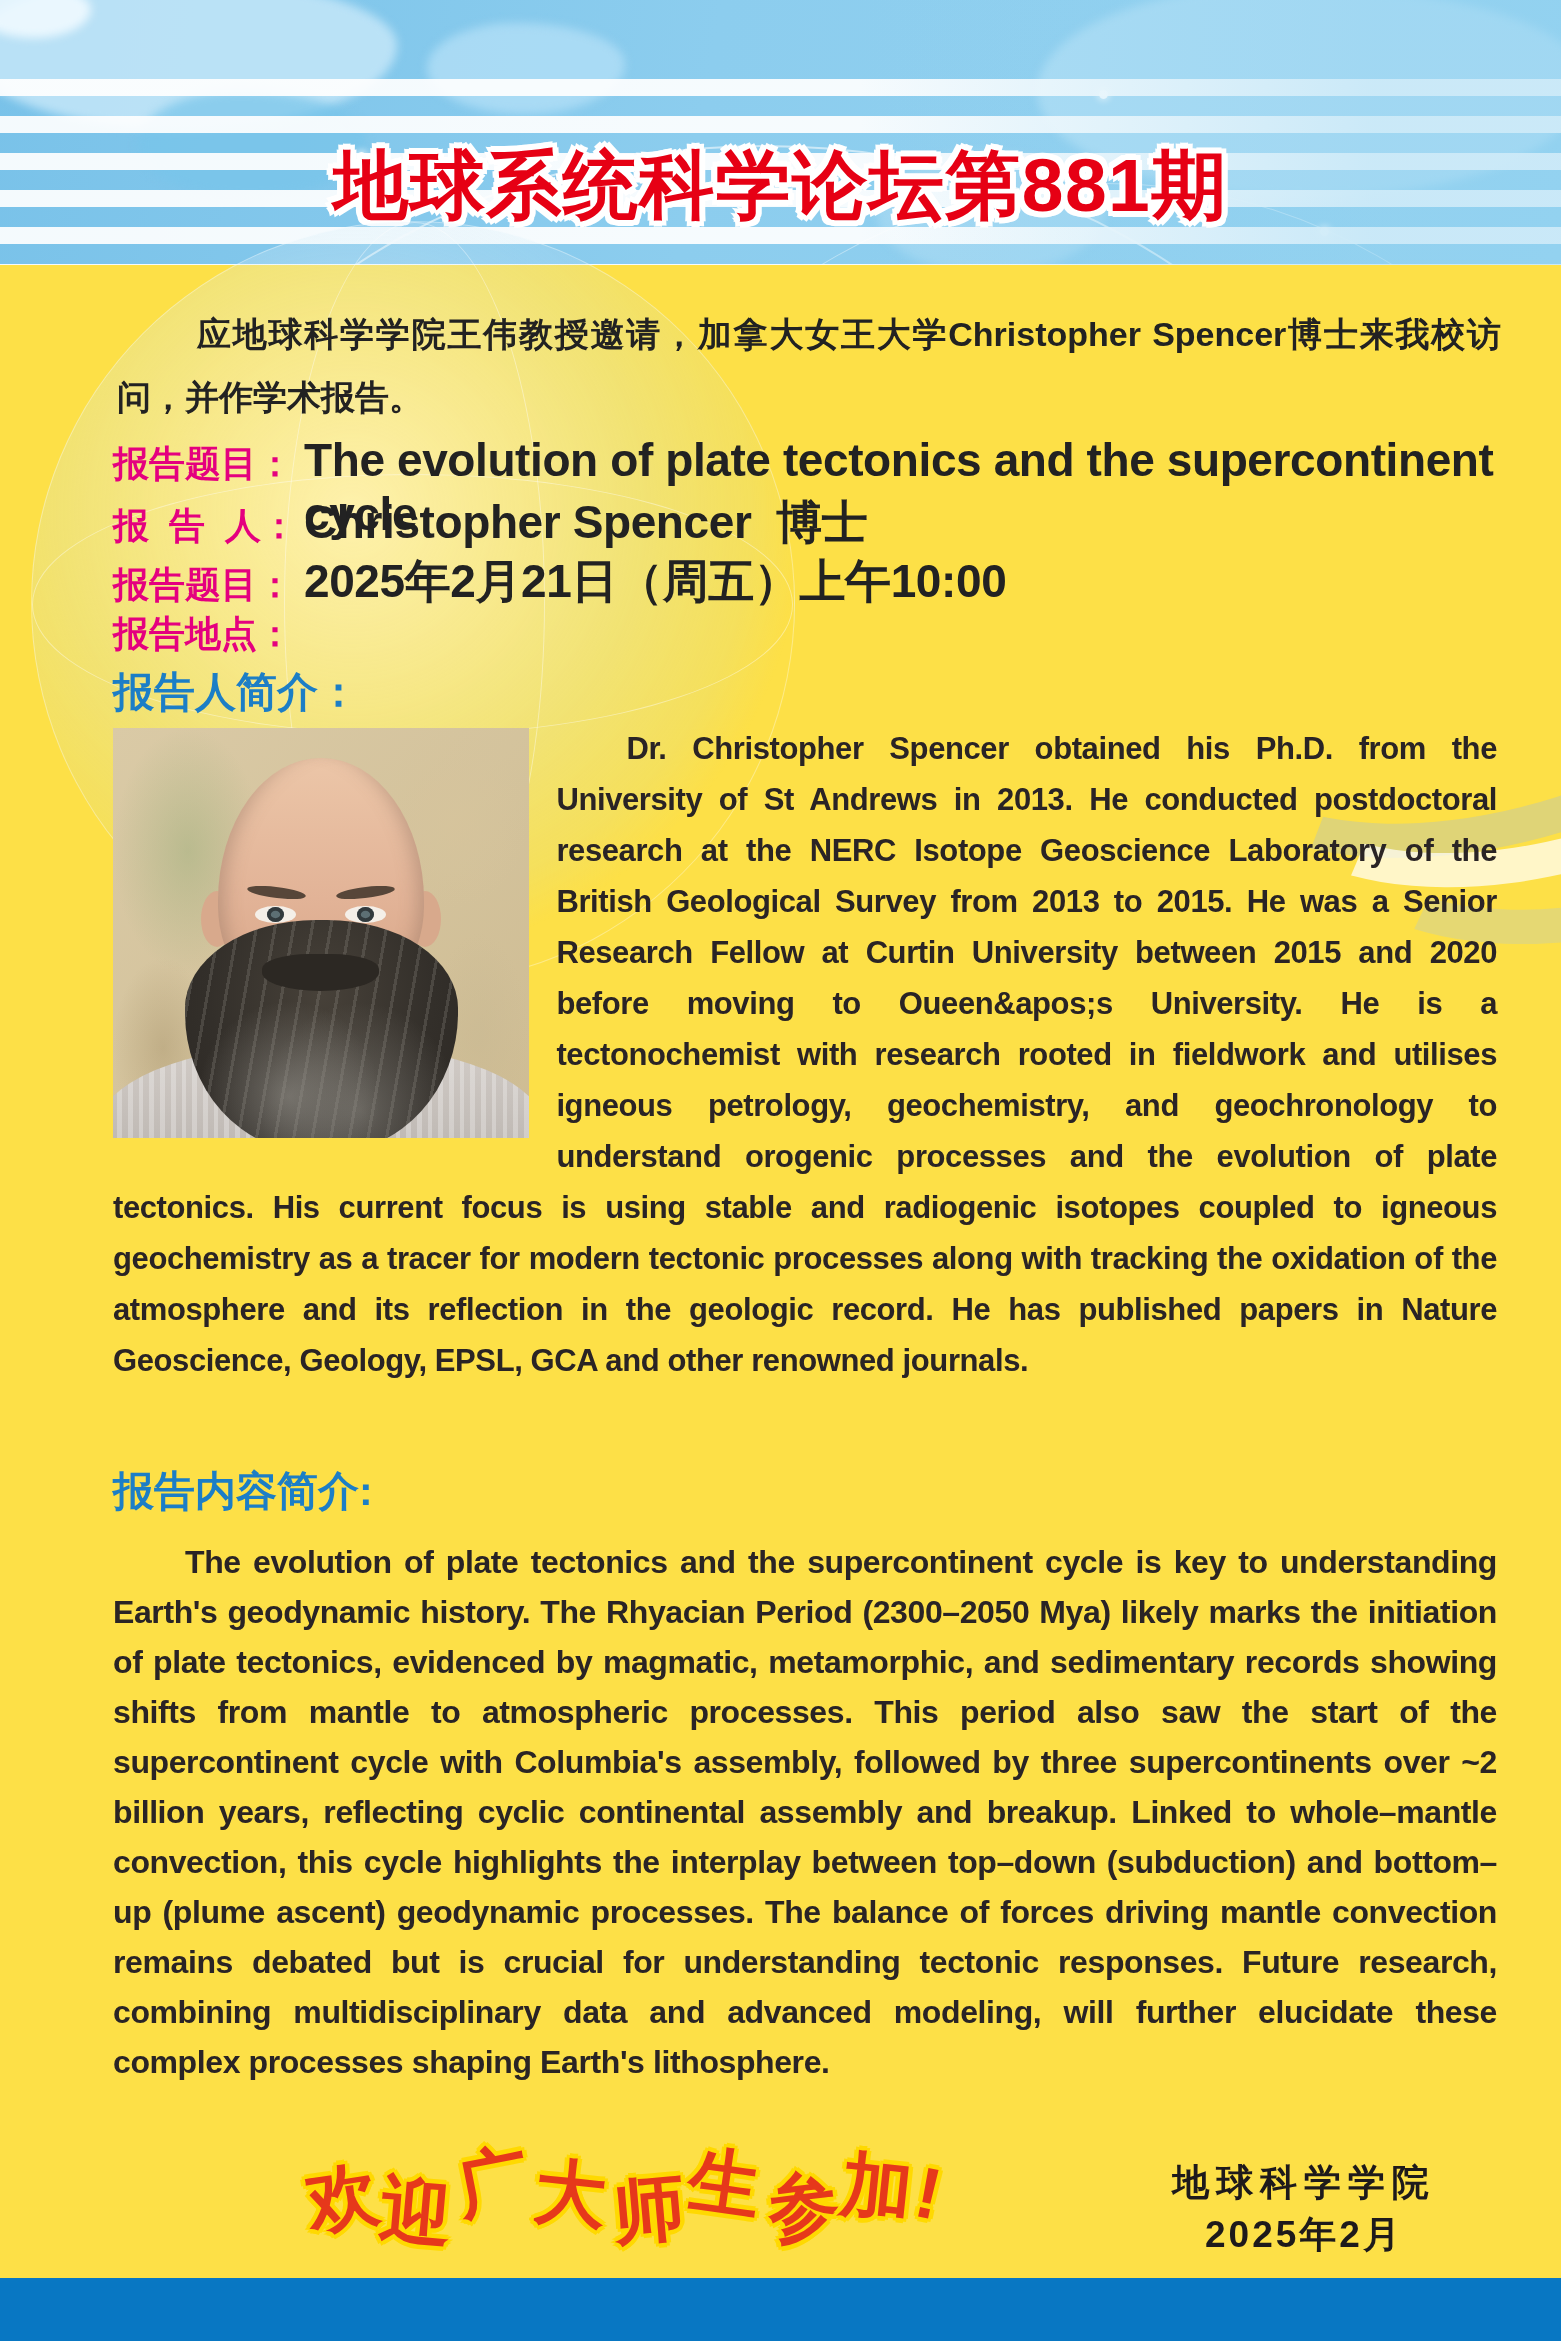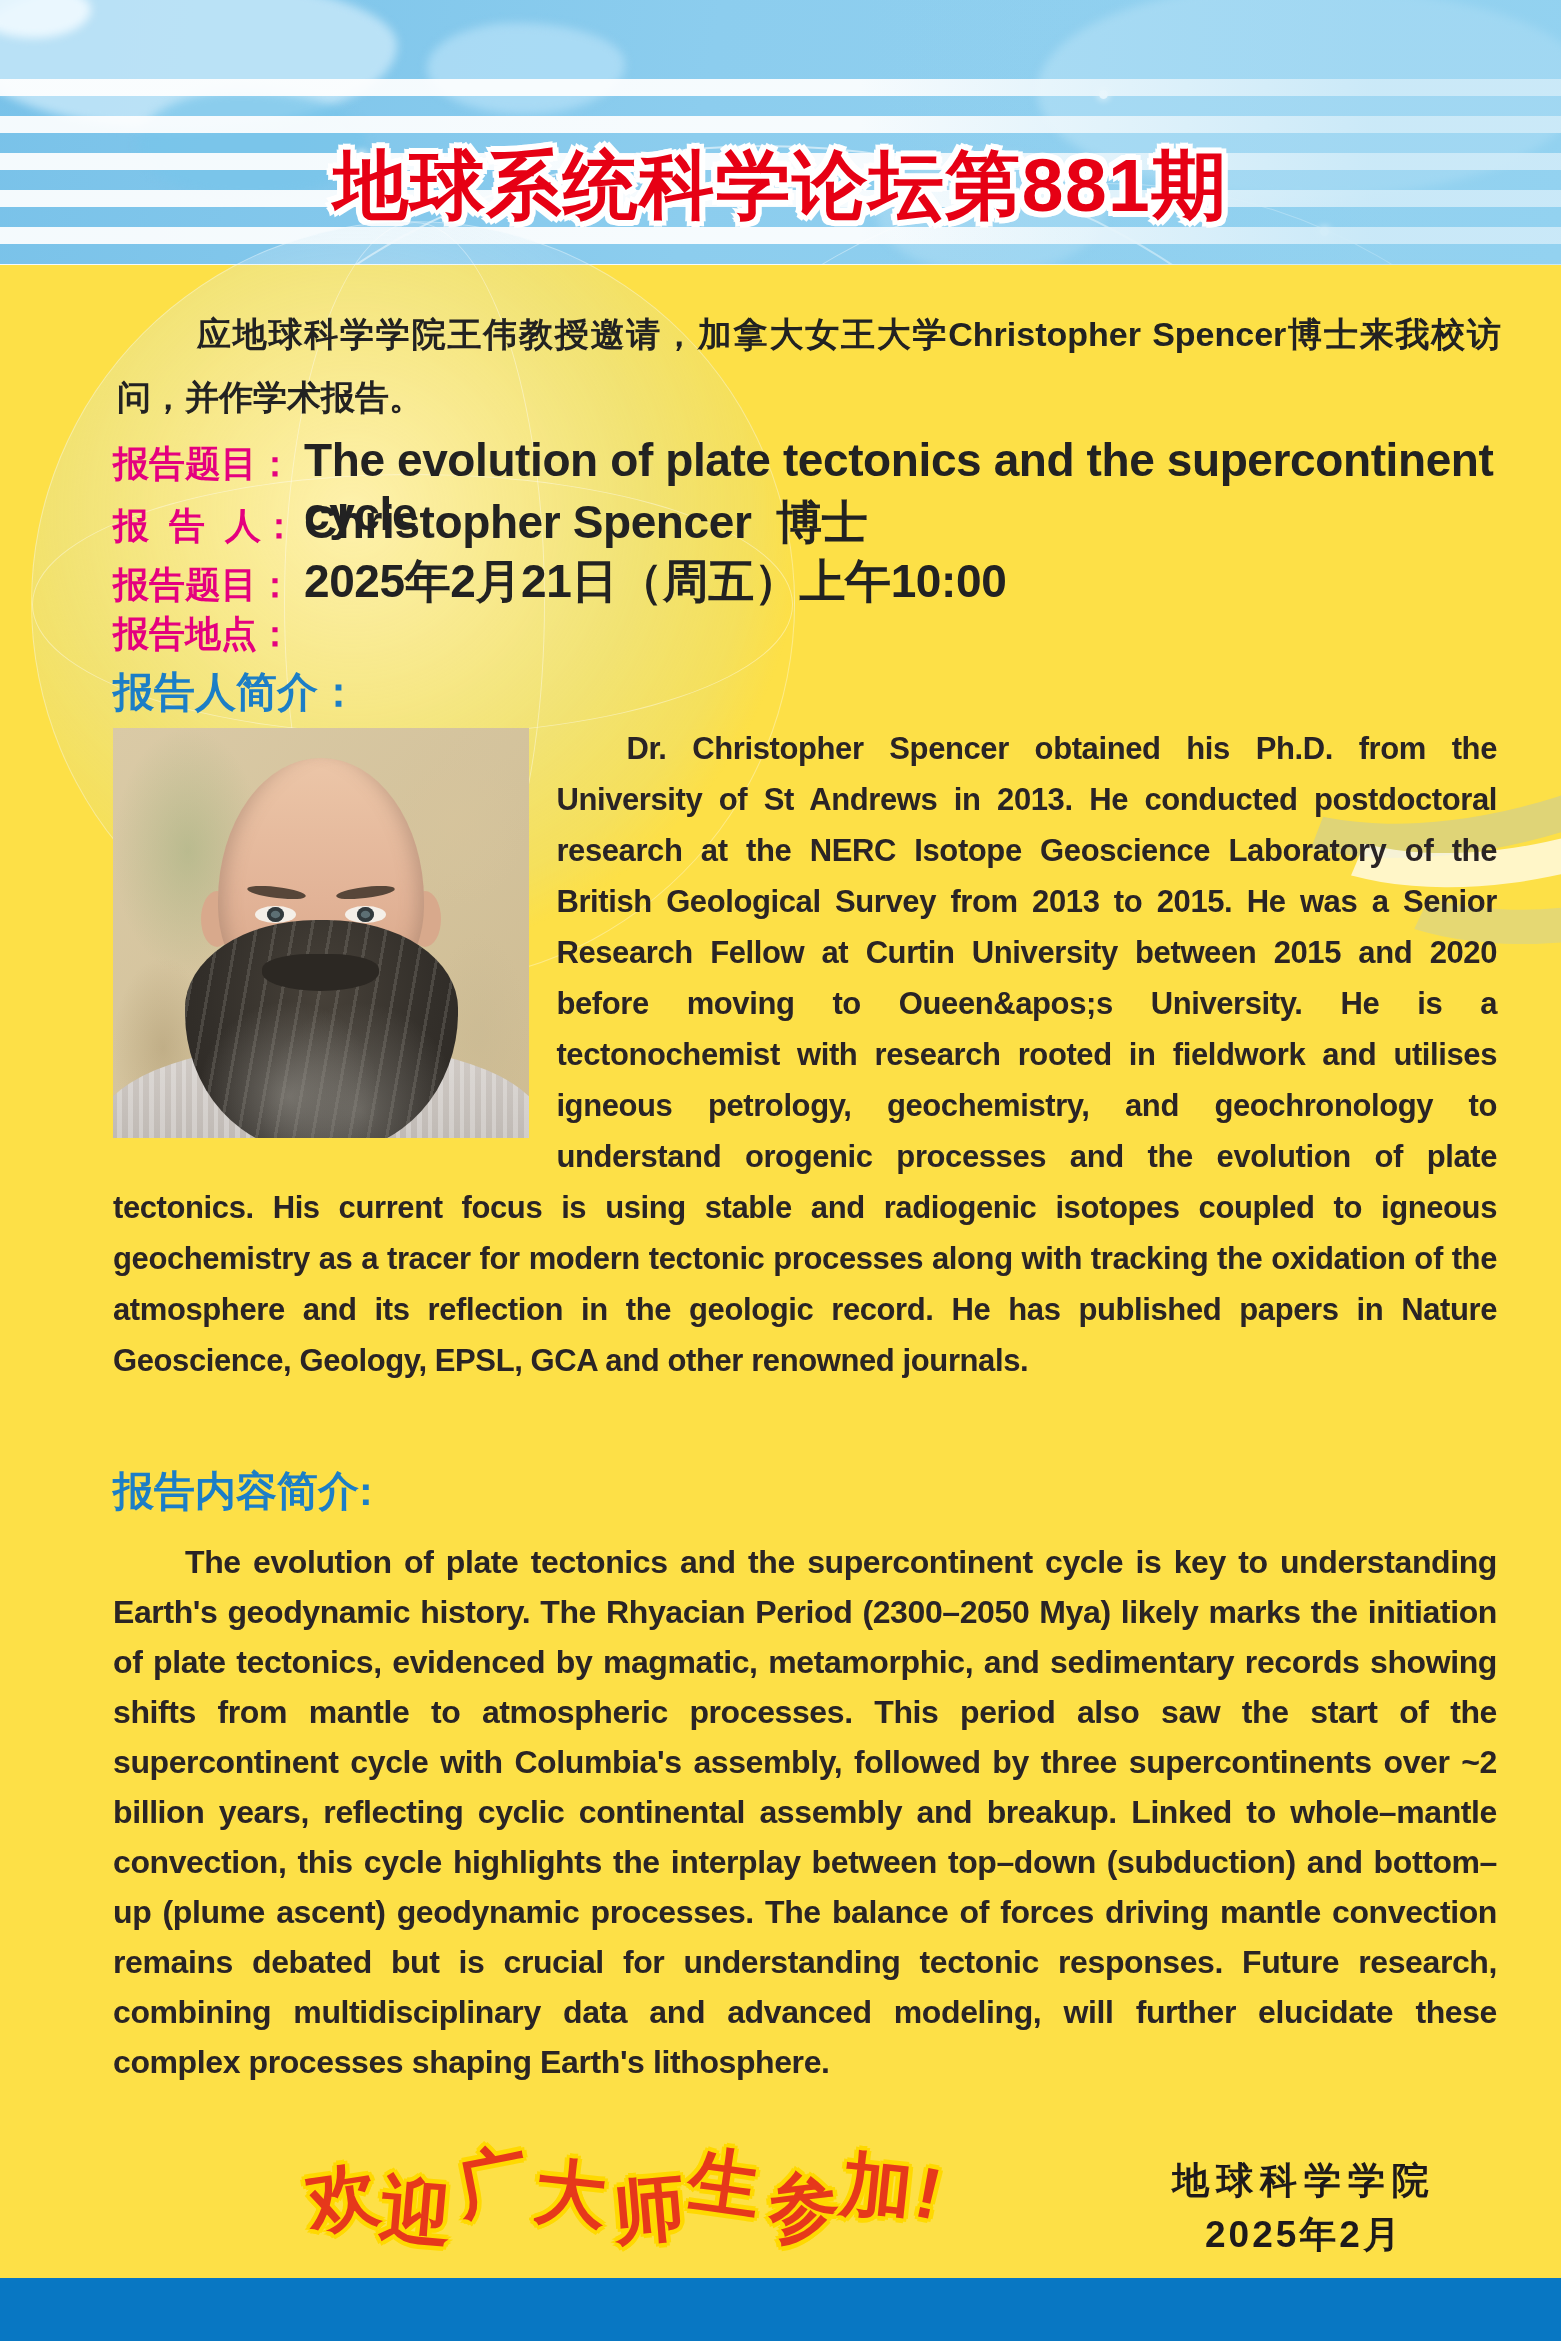--- a/index.html
+++ b/index.html
@@ -140,21 +140,21 @@
   .wave-char:nth-child(4){transform:rotate(6deg) translateY(7.6px);}
   .wave-char:nth-child(5){transform:rotate(-5deg) translateY(23px);}
   .wave-char:nth-child(6){transform:rotate(8deg) translateY(-3px);}
   .wave-char:nth-child(7){transform:rotate(-7deg) translateY(20px);}
   .wave-char:nth-child(8){transform:rotate(6deg) translateY(1.5px);}
   .wave-char:nth-child(9){transform:rotate(12deg) translateY(7.6px);}
   .footer-right{
     position:absolute;left:1159px;top:2157px;width:290px;text-align:center;
     font-size:37px;font-weight:900;color:#1e1a1b;line-height:52px;
   }
-  .footer-right .org{letter-spacing:6.9px;font-family:Liberation Mono, monospace;}
+  .footer-right .org{letter-spacing:6.9px;}
   .footer-right .date{letter-spacing:3px;}
   .bottom-bar{position:absolute;left:0;top:2278px;width:1561px;height:64px;background:#0877c3;}
 </style>
 </head>
 <body>
 
 <div class="poster">
 
   <div class="header">
     <div class="map-blob mb1"></div>

